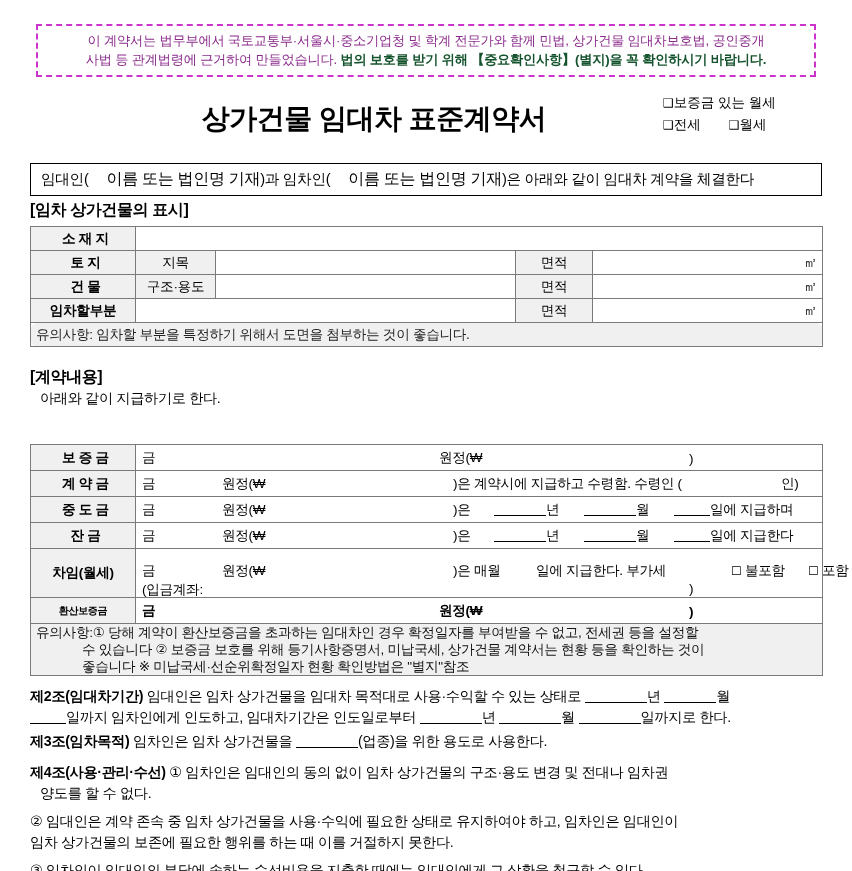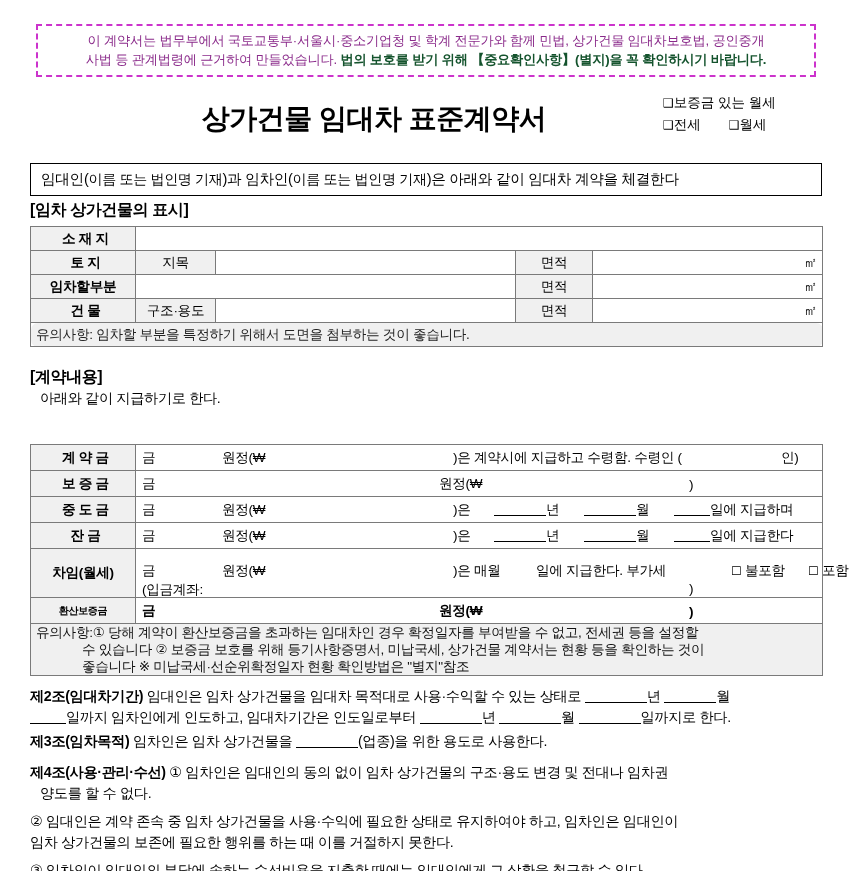--- a/index.html
+++ b/index.html
@@ -43,21 +43,21 @@
   
   .stmt{
     position:absolute;left:30px;top:163px;width:792px;height:33px;
     border:1.6px solid #000;
     box-sizing:border-box;
     display:flex;align-items:center;
     padding:0 10px;
     font-size:14.6px;letter-spacing:-0.3px;
     white-space:nowrap;
   }
-  .stmt .sm{font-size:14px;}
+  .stmt .sm{font-size:16px;padding-left:18px;}
 
   
   .sec-h{position:absolute;font-size:16px;font-weight:bold;letter-spacing:-0.4px;}
   #sec-prop{left:30px;top:200px;}
   #sec-cont{left:30px;top:367px;}
 
   
   table.t{border-collapse:collapse;position:absolute;table-layout:fixed;}
   table.t td{
     border:1px solid #7a7a7a;
@@ -150,29 +150,29 @@
         <td class="blank" colspan="4"></td>
       </tr>
       <tr>
         <td class="lbl lbl-sp">토    지</td>
         <td class="sub">지목</td>
         <td class="blank"></td>
         <td class="sub">면적</td>
         <td class="blank area-cell"><span></span><span>㎡</span></td>
       </tr>
       <tr>
-        <td class="lbl">임차할부분</td>
-        <td class="blank" colspan="2"></td>
-        <td class="sub">면적</td>
-        <td class="blank area-cell"><span></span><span>㎡</span></td>
-      </tr>
-      <tr>
         <td class="lbl lbl-sp">건    물</td>
         <td class="sub">구조·용도</td>
         <td class="blank"></td>
+        <td class="sub">면적</td>
+        <td class="blank area-cell"><span></span><span>㎡</span></td>
+      </tr>
+      <tr>
+        <td class="lbl">임차할부분</td>
+        <td class="blank" colspan="2"></td>
         <td class="sub">면적</td>
         <td class="blank area-cell"><span></span><span>㎡</span></td>
       </tr>
       <tr class="warn-row">
         <td colspan="5">유의사항: 임차할 부분을 특정하기 위해서 도면을 첨부하는 것이 좋습니다.</td>
       </tr>
     </tbody>
   </table>
 
   <div class="sec-h" id="sec-cont">[계약내용]</div>
@@ -181,35 +181,35 @@
   </div>
 
   <table class="t" id="tbl-pay">
     <colgroup>
         <col style="width:105px">
         <col style="width:687px">
       </colgroup>
     <tbody>
 
       <tr>
+        <td class="pay-lbl lbl-sp">보 증 금</td>
+        <td class="pay-body">
+          <span class="abs" style="left:6px;">금</span>
+          <span class="abs" style="left:303px;">원정(₩</span>
+          <span class="abs" style="left:553px;">)</span>
+        </td>
+      </tr>
+
+      <tr>
         <td class="pay-lbl lbl-sp">계 약 금</td>
         <td class="pay-body">
           <span class="abs" style="left:6px;">금</span>
           <span class="abs" style="left:86px;">원정(₩</span>
           <span class="abs" style="left:317px;">)은 계약시에 지급하고 수령함. 수령인 (</span>
           <span class="abs" style="left:645px;">인)</span>
-        </td>
-      </tr>
-
-      <tr>
-        <td class="pay-lbl lbl-sp">보 증 금</td>
-        <td class="pay-body">
-          <span class="abs" style="left:6px;">금</span>
-          <span class="abs" style="left:303px;">원정(₩</span>
-          <span class="abs" style="left:553px;">)</span>
         </td>
       </tr>
 
       <tr>
         <td class="pay-lbl lbl-sp">중 도 금</td>
         <td class="pay-body">
           <span class="abs" style="left:6px;">금</span>
           <span class="abs" style="left:86px;">원정(₩</span>
           <span class="abs" style="left:317px;">)은</span>
           <span class="abs" style="left:358px;"><span class="u6"></span><span>년</span></span>

